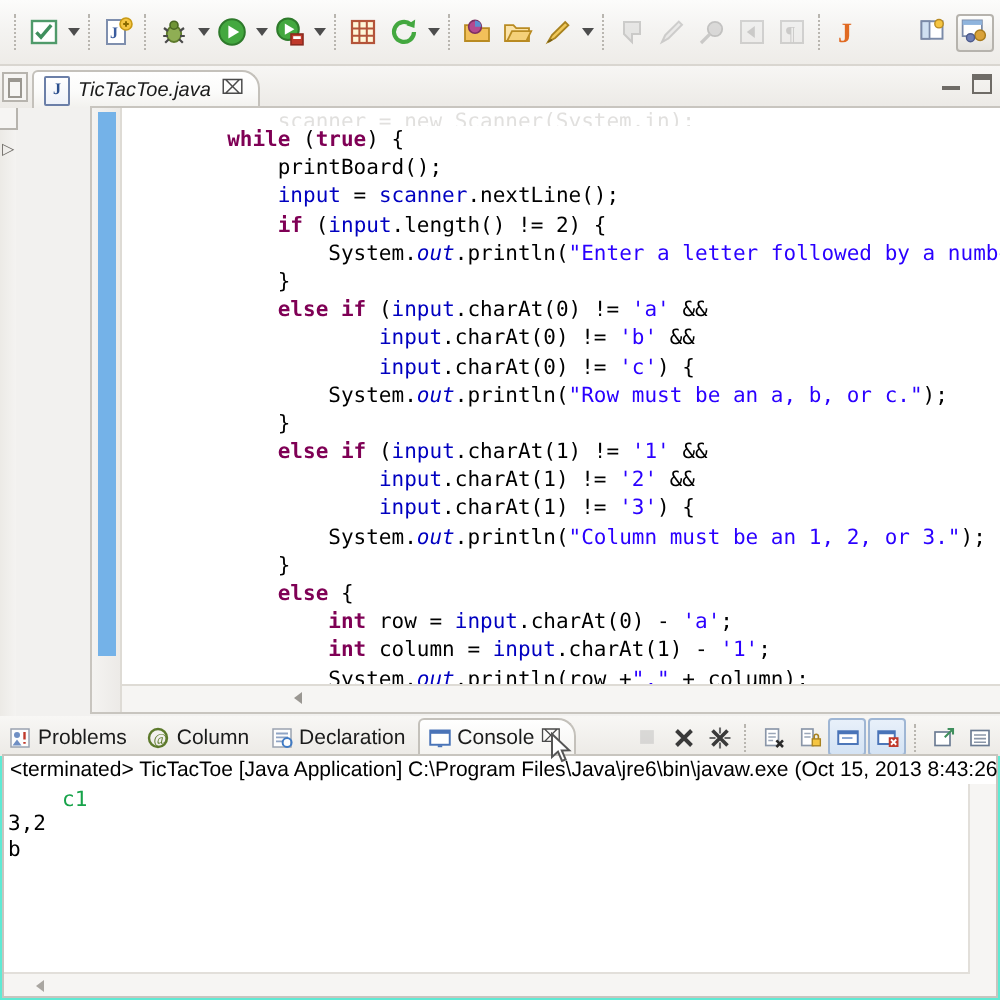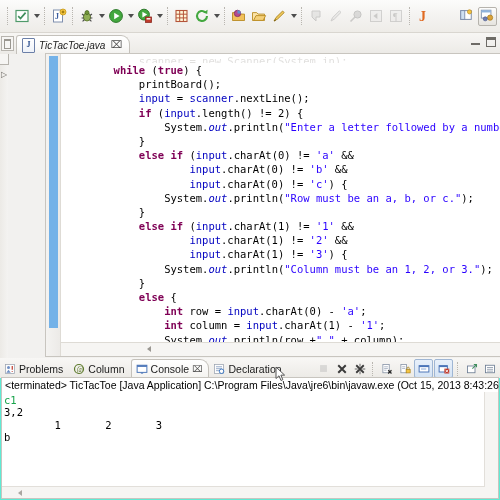--- a/index.html
+++ b/index.html
@@ -207,21 +207,21 @@
     font-size:10.5px;color:#000;padding:1px 0 0 3px;
     white-space:nowrap;box-sizing:border-box;
     border-bottom:1px solid #ffffff;
   }
   .console-out{
     position:absolute;left:2px;top:16px;right:14px;bottom:11px;
     font-family:"DejaVu Sans Mono","Liberation Mono",monospace;
     font-size:10.5px;line-height:12.4px;color:#000;white-space:pre;
     overflow:hidden;
   }
-  .console-out .inp{color:#17a34a;}
+  .console-out .inp{color:#17a34a;margin-left:27px;}
   .c-vscroll{
     position:absolute;right:0;top:14px;bottom:0;width:13px;
     background:#f6f5f3;border-left:1px solid #e2dfda;
   }
   .c-hscroll{
     position:absolute;left:0;right:13px;bottom:0;height:11px;
     background:#f6f5f3;border-top:1px solid #e2dfda;
   }
   .c-hs-left{
     position:absolute;left:16px;top:3px;width:0;height:0;
@@ -503,43 +503,43 @@
       <div class="btab">
         <span class="ico" style="width:12px;height:12px">
           <svg width="12" height="12" viewBox="0 0 16 16">
             <circle cx="8" cy="8" r="6" fill="none" stroke="#5d7a2c" stroke-width="1.6"></circle>
             <text x="5" y="12" font-family="serif" font-size="10" fill="#5d7a2c">@</text>
           </svg>
         </span>
         <span>Column</span>
       </div>
 
+      <div class="btab">
+        <span class="ico" style="width:12px;height:12px">
+          <svg width="12" height="12" viewBox="0 0 16 16">
+            <rect x="2" y="2" width="12" height="12" fill="#fdfdfd" stroke="#9aa3b0" stroke-width="1"></rect>
+            <path d="M4 5h8M4 7.6h8M4 10.2h5" stroke="#8fa4c4" stroke-width="1.2"></path>
+            <circle cx="11.4" cy="11" r="3" fill="none" stroke="#3f7ac4" stroke-width="1.3"></circle>
+          </svg>
+        </span>
+        <span>Declaration</span>
+      </div>
+
       <div class="btab active">
         <span class="ico" style="width:12px;height:12px">
           <svg width="12" height="12" viewBox="0 0 16 16">
             <rect x="1.5" y="3" width="13" height="9.5" fill="#ffffff" stroke="#4a74b8" stroke-width="1.3"></rect>
             <rect x="1.5" y="3" width="13" height="2.2" fill="#4a74b8"></rect>
             <path d="M6.5 13.5h3" stroke="#4a74b8" stroke-width="1.3"></path>
           </svg>
         </span>
         <span>Console</span>
         <span class="bclose">⌧</span>
       </div>
 
-      <div class="btab">
-        <span class="ico" style="width:12px;height:12px">
-          <svg width="12" height="12" viewBox="0 0 16 16">
-            <rect x="2" y="2" width="12" height="12" fill="#fdfdfd" stroke="#9aa3b0" stroke-width="1"></rect>
-            <path d="M4 5h8M4 7.6h8M4 10.2h5" stroke="#8fa4c4" stroke-width="1.2"></path>
-            <circle cx="11.4" cy="11" r="3" fill="none" stroke="#3f7ac4" stroke-width="1.3"></circle>
-          </svg>
-        </span>
-        <span>Declaration</span>
-      </div>
-
       <div class="bt-tools">
 
         <div class="bt-btn">
           <span class="ico dim" style="width:11px;height:11px">
             <svg width="11" height="11" viewBox="0 0 16 16">
                 <rect x="3" y="3" width="10" height="10" fill="#b0b0b0"></rect>
               </svg>
           </span>
         </div>
 
@@ -622,21 +622,21 @@
               <path d="M4 6h8M4 8.4h8M4 10.8h8" stroke="#8a96a8" stroke-width="1.1"></path>
             </svg>
           </span>
         </div>
       </div>
     </div>
 
     <div class="console-body">
       <div class="console-status">&lt;terminated&gt; TicTacToe [Java Application] C:\Program Files\Java\jre6\bin\javaw.exe (Oct 15, 2013 8:43:26 AM)</div>
 
-      <div class="console-out" id="console-out"><div class="inp">c1</div><div class="">3,2</div><div class="">        1       2       3</div><div class="">b</div></div>
+      <div class="console-out" id="console-out"><div class="inp">c1</div><div class="">3,2</div><div class="">b</div></div>
 
       <div class="c-vscroll"></div>
       <div class="c-hscroll">
         <div class="c-hs-left"></div>
       </div>
     </div>
   </div>
 
 </div>
 

